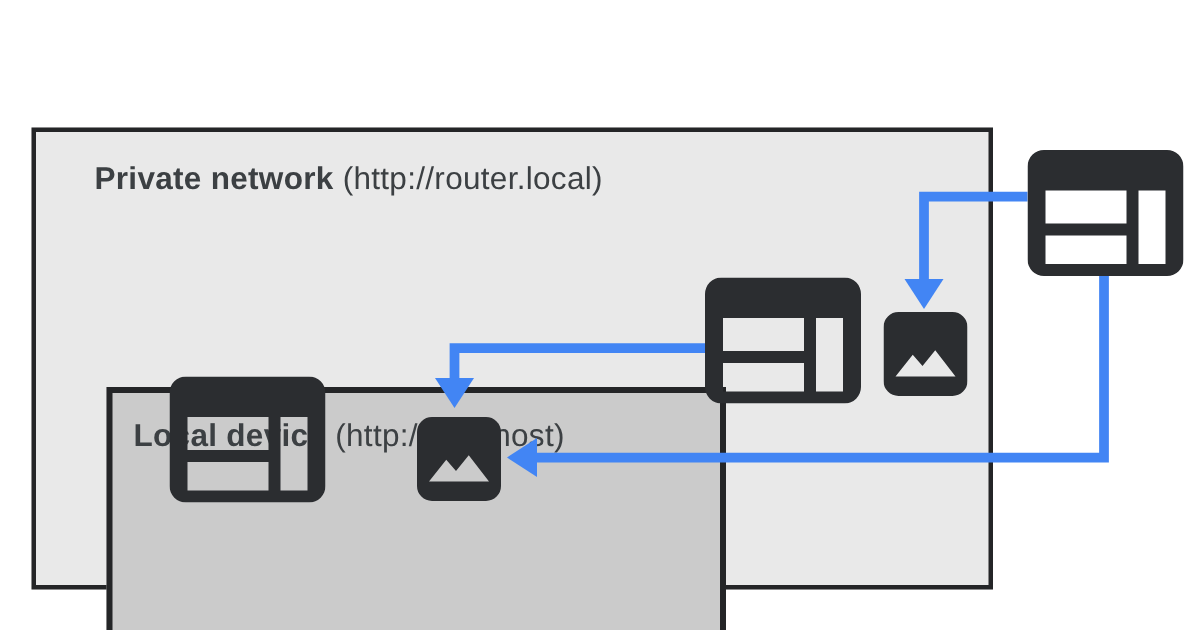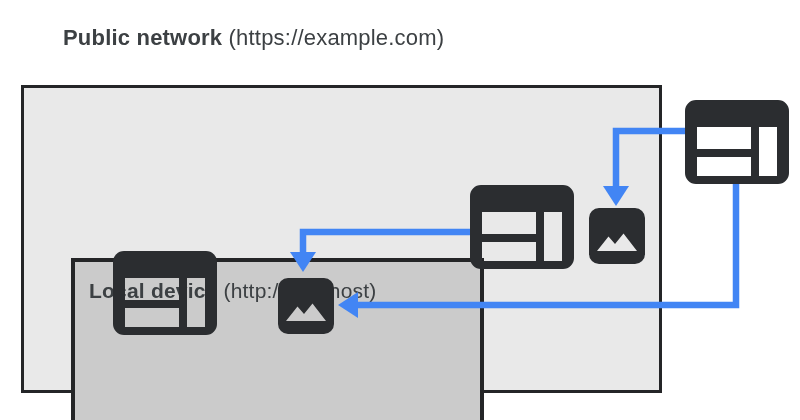--- a/index.html
+++ b/index.html
@@ -51,25 +51,25 @@
   .icon{position:absolute;z-index:3;}
   .arrow-line{fill:none;stroke:var(--arrow);stroke-width:6.5;stroke-linejoin:miter;}
   .arrow-head{fill:var(--arrow);stroke:none;}
   .glyph{fill:var(--icon-fill);fill-rule:evenodd;}
 </style>
 </head>
 <body>
 
 <div class="stage">
 
-  <div class="page-title">
-    <span class="b">Public network</span><span> (https://example.com)</span>
-  </div>
 
   <div class="private-box">
+    <div class="box-title private-title">
+      <span class="b">Private network</span><span> (http://router.local)</span>
+    </div>
 
     <div class="local-box">
       <div class="box-title local-title">
         <span class="b">Local device</span><span> (http://localhost)</span>
       </div>
     </div>
   </div>
 
   <svg class="layer arrows" width="800" height="420" viewBox="0 0 800 420">
 

